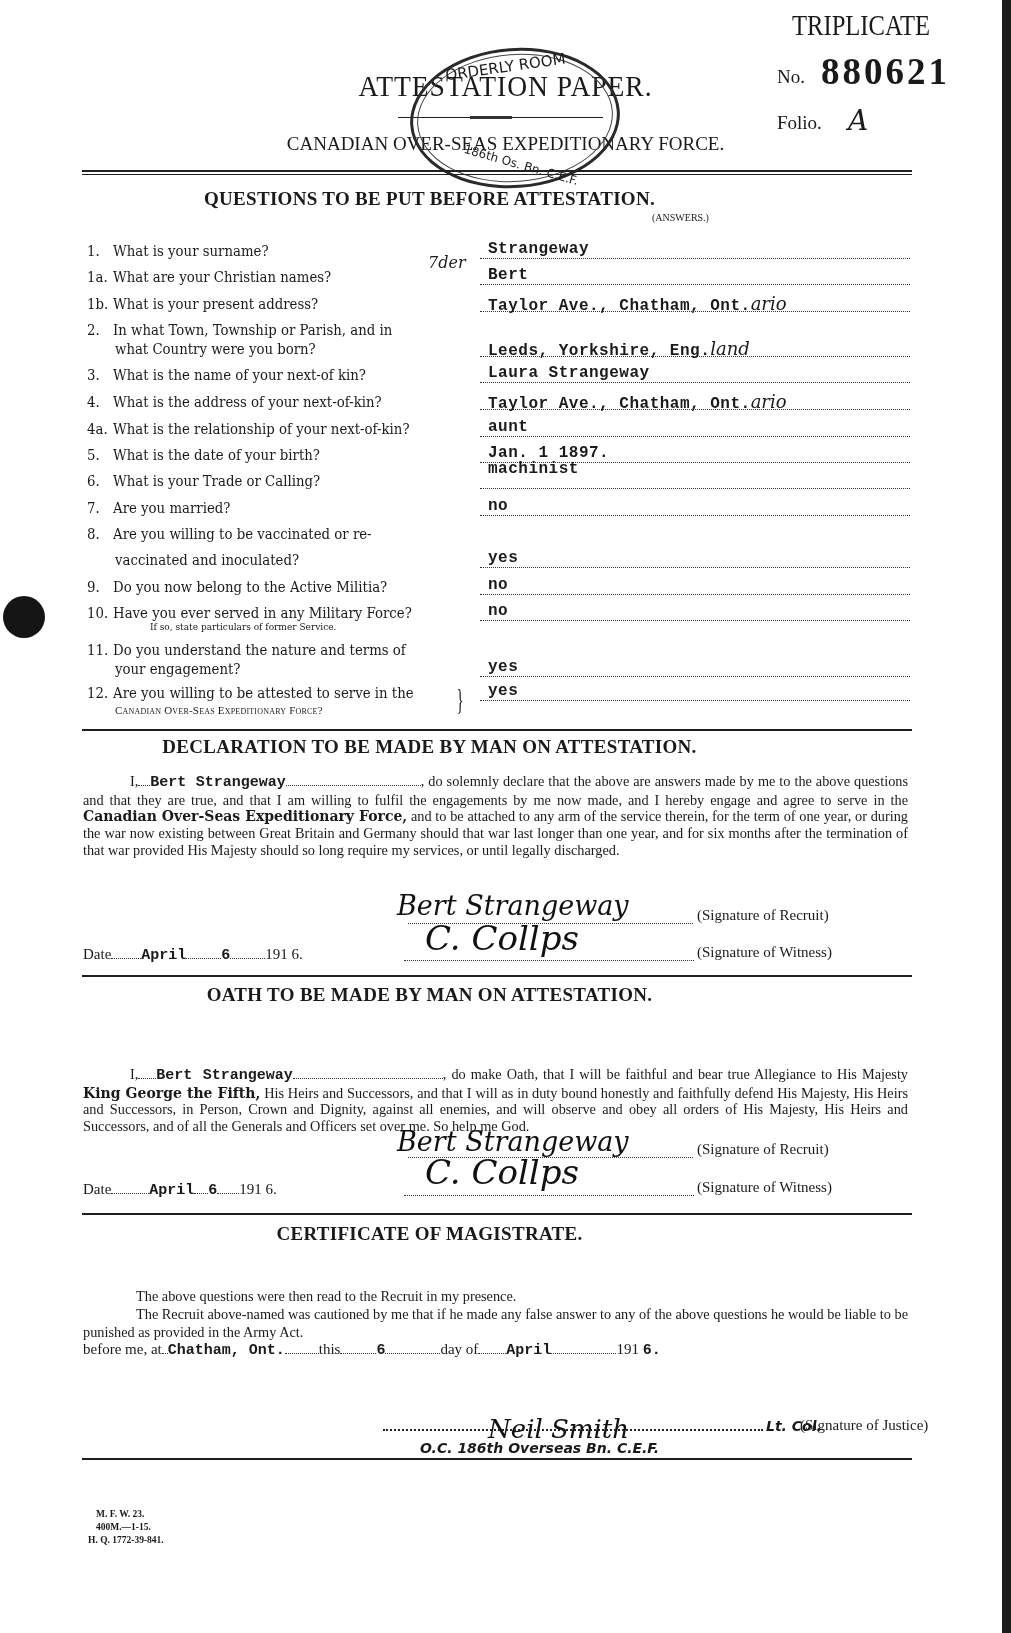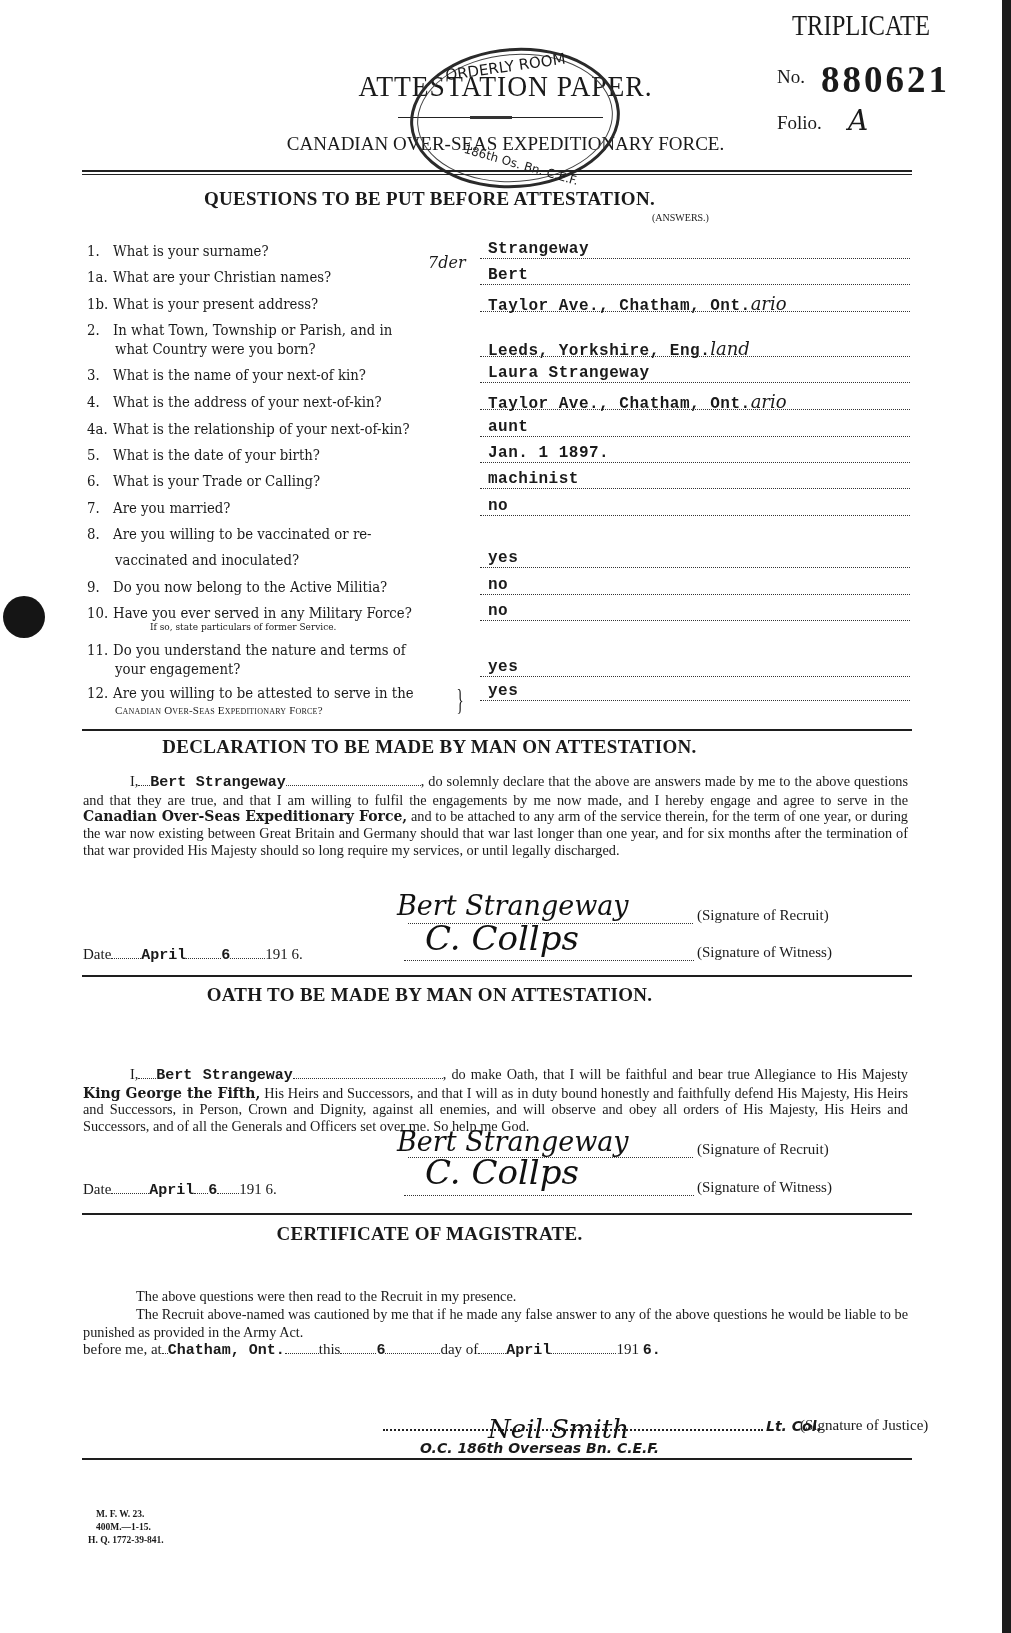--- a/index.html
+++ b/index.html
@@ -12,21 +12,21 @@
   .hole { position:absolute; left:3px; top:596px; width:42px; height:42px; border-radius:50%; background:#151515; }
 
   .title { left:0; width:1011px; text-align:center; top:70px; font-size:29px; letter-spacing:1px;
     font-family:"Liberation Serif",serif; transform:scaleX(0.95); }
   .subtitle { left:0; width:1011px; text-align:center; top:133px; font-size:19px; font-family:"Liberation Serif",serif; }
   .title-rule { left:398px; width:205px; top:117px; height:1px; background:#222; }
   .title-rule-mid { left:470px; width:42px; top:116px; height:3px; background:#333; }
 
   .triplicate { left:792px; top:8px; font-size:30px; font-family:"Liberation Serif",serif; transform:scaleX(0.82); transform-origin:left top; }
   .no-label { left:777px; top:66px; font-size:19px; font-family:"Liberation Serif",serif; }
-  .no-value { left:821px; top:50px; font-size:37px; font-weight:bold; letter-spacing:3px; font-family:"Liberation Serif",serif;margin-top:8px; }
+  .no-value { left:821px; top:50px; font-size:37px; font-weight:bold; letter-spacing:3px; font-family:"Liberation Serif",serif; }
   .folio-label { left:777px; top:112px; font-size:19px; font-family:"Liberation Serif",serif; }
   .folio-value { left:848px; top:104px; font-size:28px; font-style:italic; font-family:"DejaVu Serif",serif; }
 
   .rule-double { left:82px; width:830px; top:170px; height:5px; border-top:2px solid #222; border-bottom:1px solid #222; box-sizing:border-box; }
   .rule { height:2px; background:#1e1e1e; }
 
   .sec-head { left:0; width:859px; text-align:center; font-size:19px; font-weight:bold; font-family:"Liberation Serif",serif; letter-spacing:0.3px; }
   .answers-head { left:652px; top:212px; font-size:10px; font-family:"Liberation Serif",serif; }
 
   .q { left:87px; font-size:14.3px; white-space:nowrap; font-family:"DejaVu Serif",serif; transform:scaleX(0.93); transform-origin:left top; }
@@ -116,21 +116,21 @@
   <div class="abs q" style="top:421px;"><span class="num">4a.</span><span>What is the relationship of your next-of-kin?</span></div>
   <div class="abs ans-line" style="top:436px;"></div>
   <div class="abs ans" style="top:418px;">aunt</div>
 
   <div class="abs q" style="top:447px;"><span class="num">5.</span><span>What is the date of your birth?</span></div>
   <div class="abs ans-line" style="top:462px;"></div>
   <div class="abs ans" style="top:444px;">Jan. 1 1897.</div>
 
   <div class="abs q" style="top:473px;"><span class="num">6.</span><span>What is your Trade or Calling?</span></div>
   <div class="abs ans-line" style="top:488px;"></div>
-  <div class="abs ans" style="top:470px;text-align:right;">machinist</div>
+  <div class="abs ans" style="top:460px;text-align:right;">machinist</div>
 
   <div class="abs q" style="top:500px;"><span class="num">7.</span><span>Are you married?</span></div>
   <div class="abs ans-line" style="top:515px;"></div>
   <div class="abs ans" style="top:497px;">no</div>
 
   <div class="abs q" style="top:526px;"><span class="num">8.</span><span>Are you willing to be vaccinated or re-</span></div>
   <div class="abs q2" style="top:552px;">vaccinated and inoculated?</div>
   <div class="abs ans-line" style="top:567px;"></div>
   <div class="abs ans" style="top:549px;">yes</div>
 

